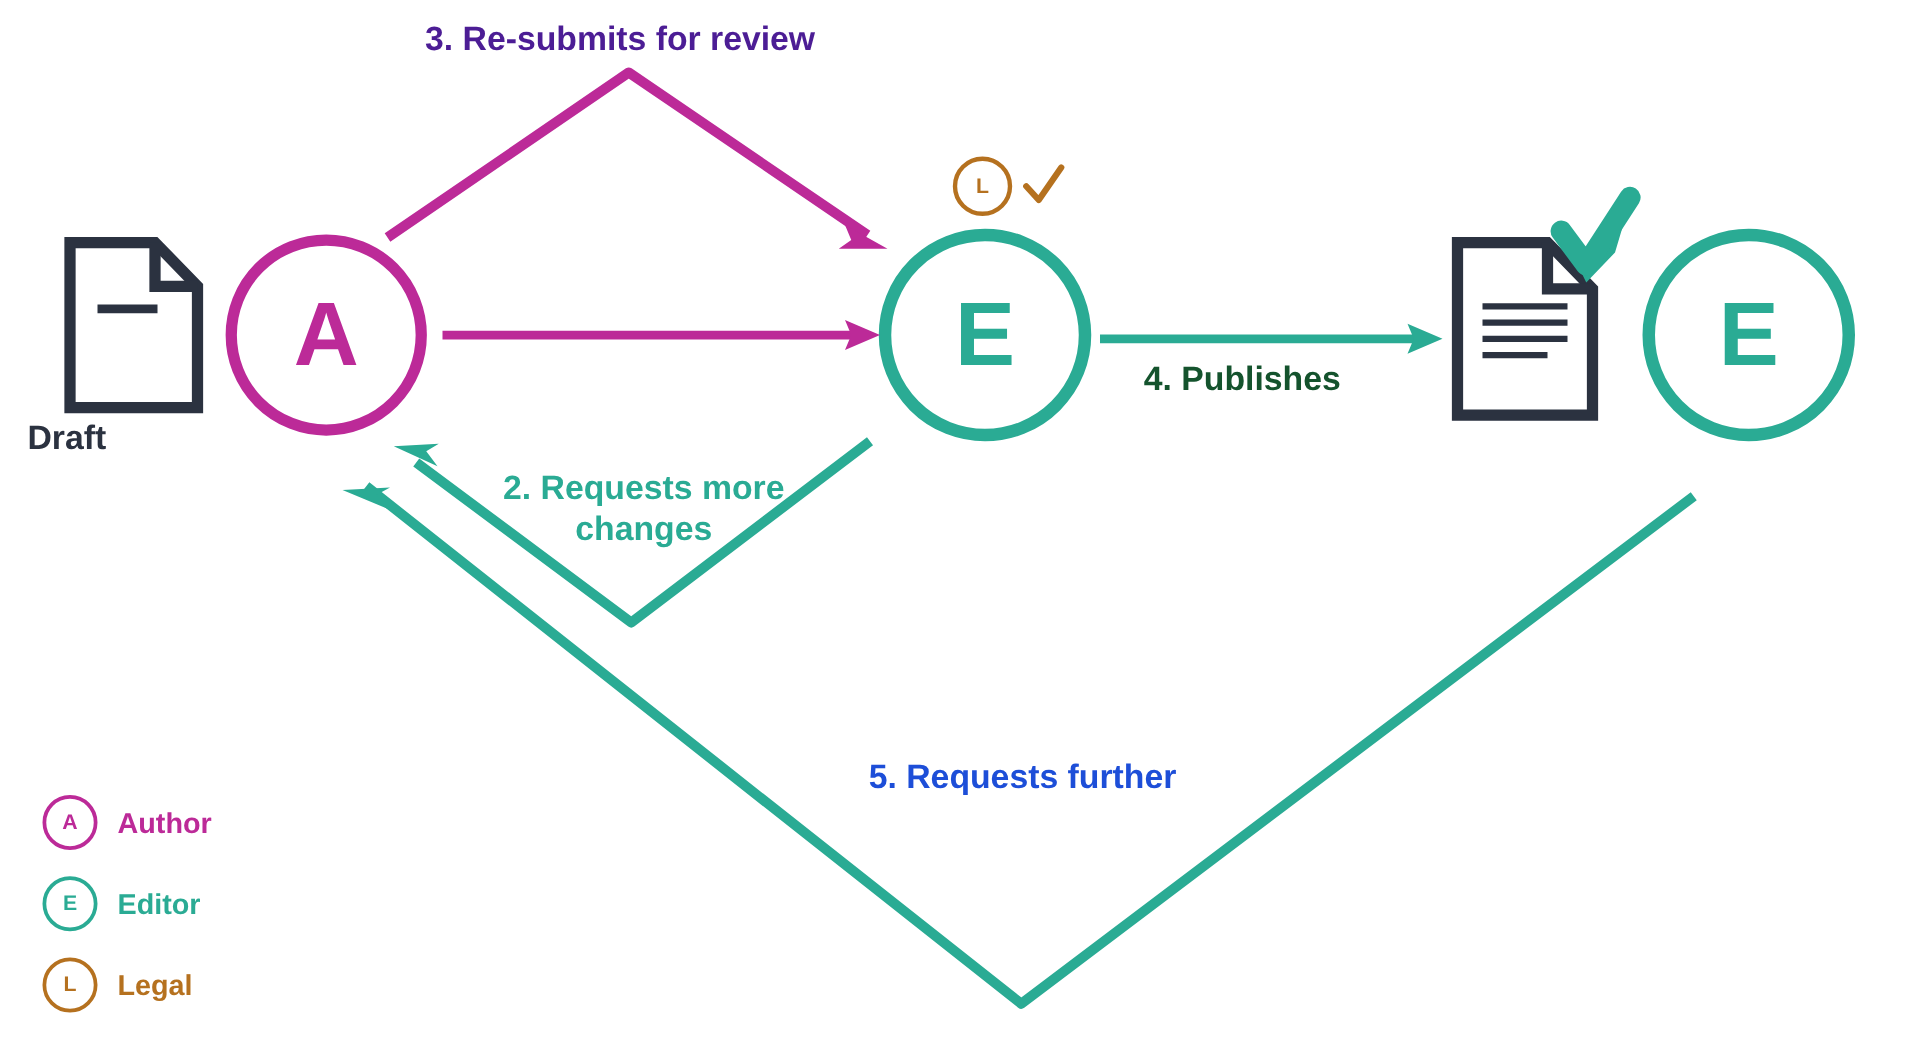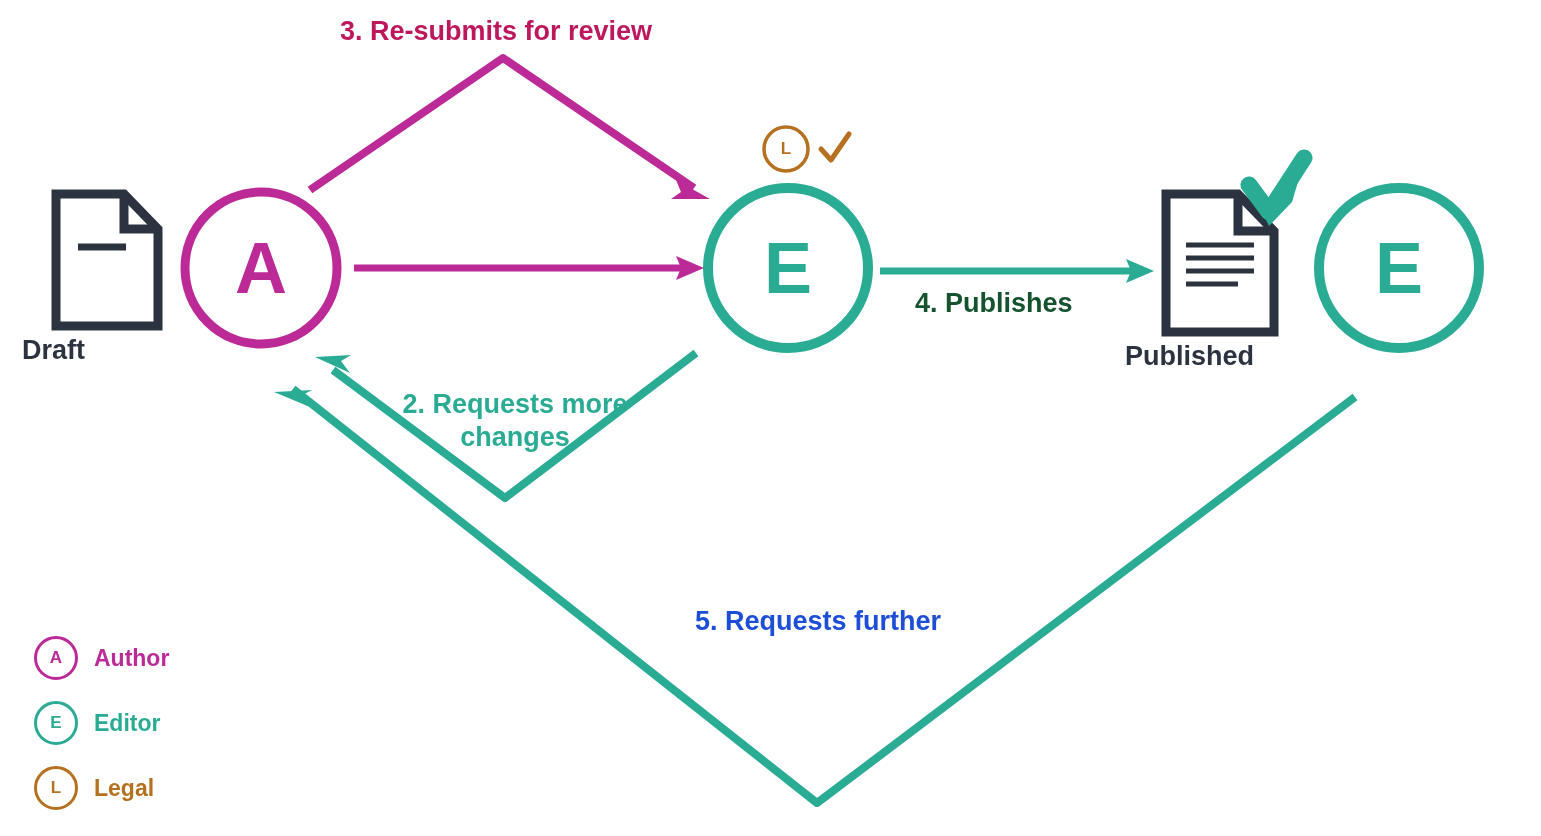--- a/index.html
+++ b/index.html
@@ -137,26 +137,25 @@
   <div class="node-letter" style="left:211px; top:218px; width:100px; height:100px; font-size:72px; color:#bc2a98;">A</div>
 
   <div class="node-letter" style="left:738px; top:218px; width:100px; height:100px; font-size:72px; color:#2aab94;">E</div>
 
   <div class="node-letter" style="left:766px; top:129px; width:40px; height:40px; font-size:17px; color:#b5711f;">L</div>
 
   <div class="node-letter" style="left:1349px; top:218px; width:100px; height:100px; font-size:72px; color:#2aab94;">E</div>
 
   <div class="doc-caption" style="left:22px; top:335px; width:170px;">Draft</div>
 
-  <div class="doc-caption" style="left:1125px; top:341px; width:190px;">Published</div>
 
-  <div class="lbl" style="left:340px; top:15px; font-size:27px; color:#be185d;">3. Re-submits for review</div>
+  <div class="lbl" style="left:340px; top:15px; font-size:27px; color:#4c1d95;">3. Re-submits for review</div>
 
 
-  <div class="lbl lbl-center" style="left:383px; top:388px; width:264px; font-size:27px; color:#2aab94;">
+  <div class="lbl lbl-center" style="left:383px; top:374px; width:264px; font-size:27px; color:#2aab94;">
     <div>2. Requests more</div>
     <div>changes</div>
   </div>
 
   <div class="lbl" style="left:915px; top:287px; font-size:27px; color:#14532d;">4. Publishes</div>
 
   <div class="lbl lbl-center" style="left:672px; top:605px; width:292px; font-size:27px; color:#1d4ed8;">
     <div>5. Requests further</div>
   </div>
 

